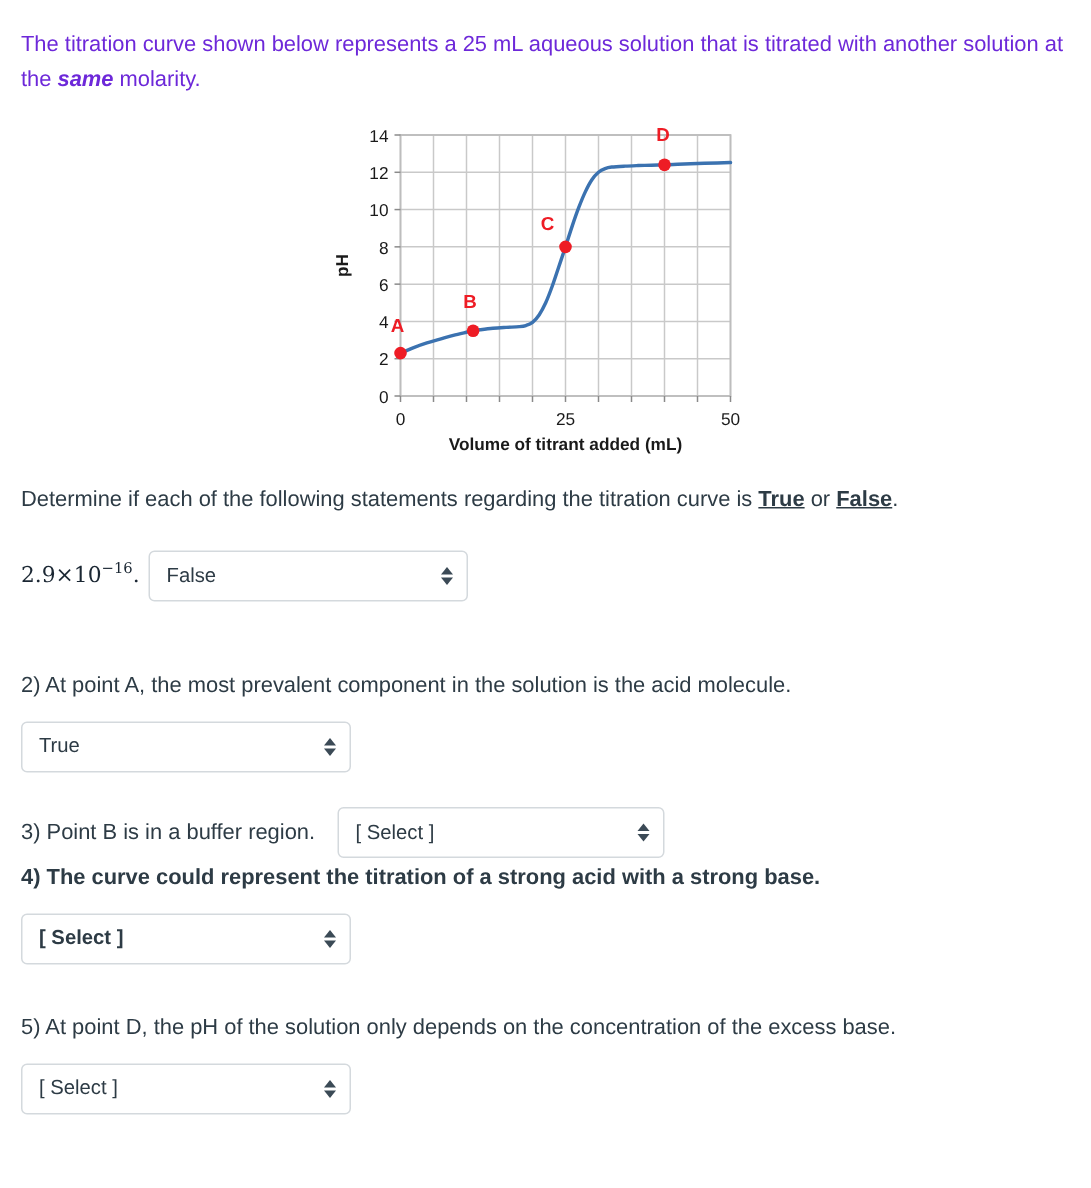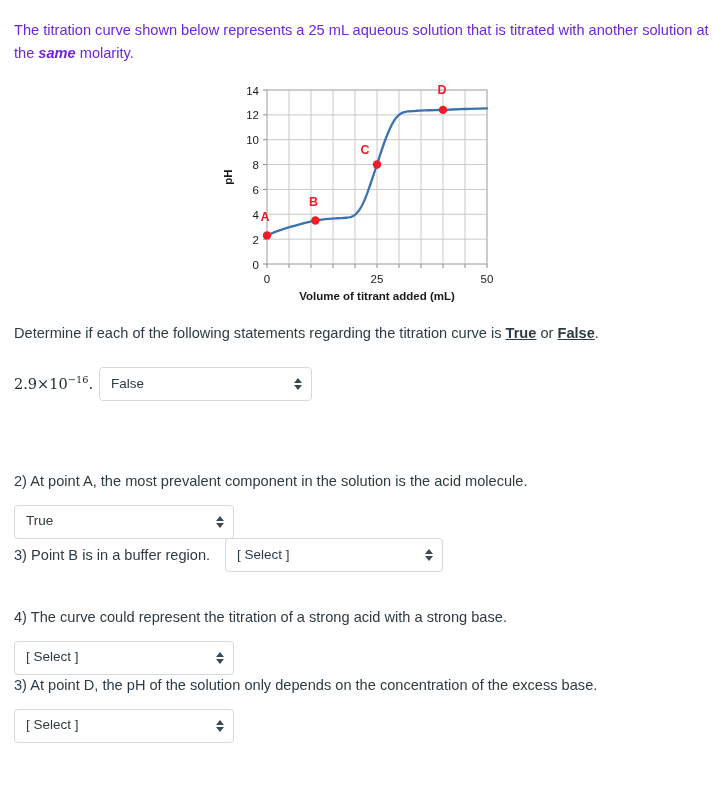--- a/index.html
+++ b/index.html
@@ -62,23 +62,23 @@
 
   
   .q {
     position: absolute;
     left: 14px;
     font-size: 14.6px;
     color: #2d3b45;
     line-height: 1.55;
   }
   .q1 { top: 362px; width: 700px; }
-  .q2 { top: 446px; width: 700px; margin-top: 24px; }
+  .q2 { top: 446px; width: 700px; }
   .q3 { top: 538px; width: 700px; }
-  .q4 { top: 606px; width: 700px; }
+  .q4 { top: 574px; width: 700px; font-weight: bold; }
   .q5 { top: 674px; width: 700px; }
 
   .q-line { display: block; }
 
   .select {
     box-sizing: border-box;
     border: 1px solid #d4d9dd;
     border-radius: 4px;
     background: #ffffff;
     height: 34px;
@@ -254,21 +254,21 @@
     <div class="select sel-w-220 q4-select">
       <span class="select-val">[ Select ]</span>
       <span class="stepper">
           <span class="tri up"></span>
           <span class="tri down"></span>
         </span>
     </div>
   </div>
 
   <div class="q q5">
-    <span class="q-line">3) At point D, the pH of the solution only depends on the concentration of the excess base.</span>
+    <span class="q-line">5) At point D, the pH of the solution only depends on the concentration of the excess base.</span>
     <div class="select sel-w-220 q5-select">
       <span class="select-val">[ Select ]</span>
       <span class="stepper">
           <span class="tri up"></span>
           <span class="tri down"></span>
         </span>
     </div>
   </div>
 
 </div>

